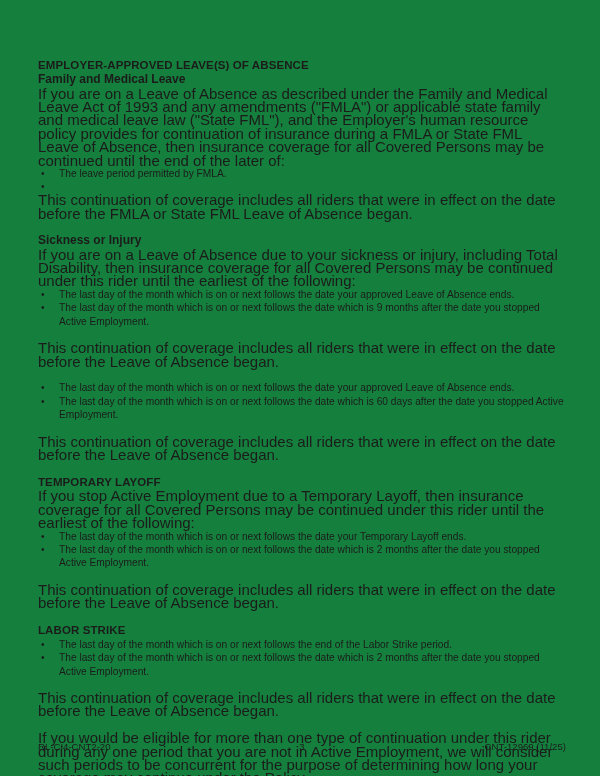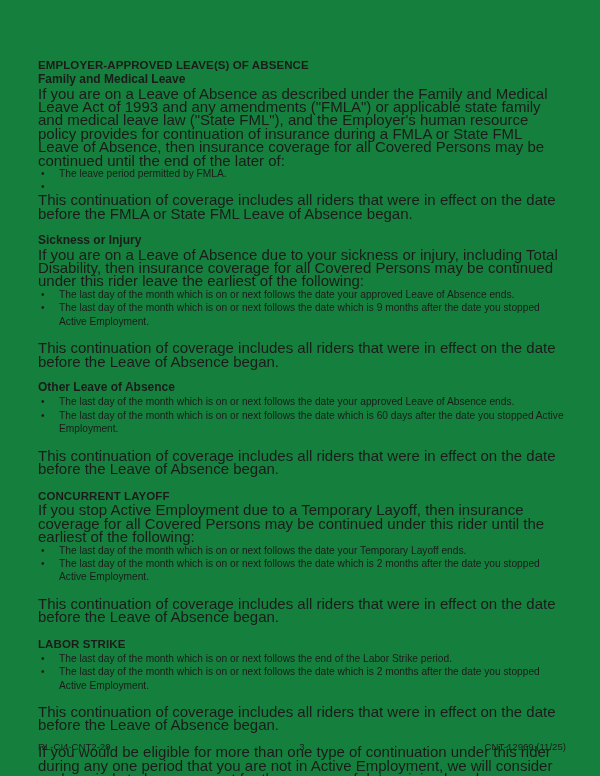--- a/index.html
+++ b/index.html
@@ -110,42 +110,41 @@
           <ul class="bullets">
             <li><span class="dot">•</span><span>The leave period permitted by FMLA.</span></li>
             <li><span class="dot">•</span></li>
           </ul>
           <div class="gap-sm"></div>
           <p class="body">This continuation of coverage includes all riders that were in effect on the date before the FMLA or State FML Leave of Absence began.</p>
         </div>
         <div class="sect-gap"></div>
         <div>
           <div class="h2">Sickness or Injury</div>
-          <p class="body">If you are on a Leave of Absence due to your sickness or injury, including Total Disability, then insurance coverage for all Covered Persons may be continued under this rider leave the earliest of the following:</p>
+          <p class="body">If you are on a Leave of Absence due to your sickness or injury, including Total Disability, then insurance coverage for all Covered Persons may be continued under this rider until the earliest of the following:</p>
           <ul class="bullets">
             <li><span class="dot">•</span><span>The last day of the month which is on or next follows the date your approved Leave of Absence ends.</span></li>
             <li><span class="dot">•</span><span>The last day of the month which is on or next follows the date which is 9 months after the date you stopped Active Employment.</span></li>
           </ul>
           <div class="gap-sm"></div>
           <p class="body">This continuation of coverage includes all riders that were in effect on the date before the Leave of Absence began.</p>
         </div>
         <div class="sect-gap"></div>
         <div>
-          <div class="h2">Other Leave of Absence</div>
           <ul class="bullets">
             <li><span class="dot">•</span><span>The last day of the month which is on or next follows the date your approved Leave of Absence ends.</span></li>
             <li><span class="dot">•</span><span>The last day of the month which is on or next follows the date which is 60 days after the date you stopped Active Employment.</span></li>
           </ul>
           <div class="gap-sm"></div>
           <p class="body">This continuation of coverage includes all riders that were in effect on the date before the Leave of Absence began.</p>
         </div>
       </div>
       <div class="sect-gap"></div>
       <div class="section">
-        <div class="h1">CONCURRENT LAYOFF</div>
+        <div class="h1">TEMPORARY LAYOFF</div>
         <div>
           <p class="body">If you stop Active Employment due to a Temporary Layoff, then insurance coverage for all Covered Persons may be continued under this rider until the earliest of the following:</p>
           <ul class="bullets">
             <li><span class="dot">•</span><span>The last day of the month which is on or next follows the date your Temporary Layoff ends.</span></li>
             <li><span class="dot">•</span><span>The last day of the month which is on or next follows the date which is 2 months after the date you stopped Active Employment.</span></li>
           </ul>
           <div class="gap-sm"></div>
           <p class="body">This continuation of coverage includes all riders that were in effect on the date before the Leave of Absence began.</p>
         </div>
       </div>

